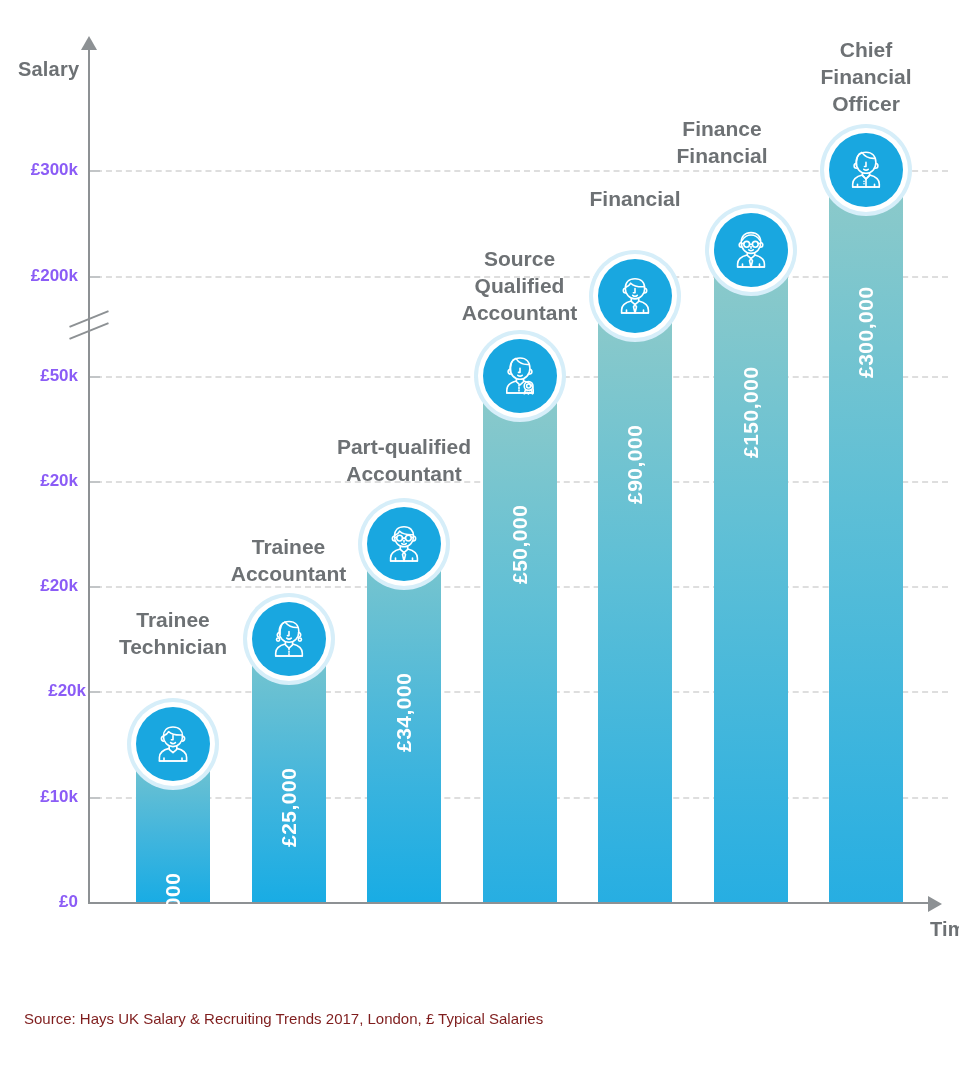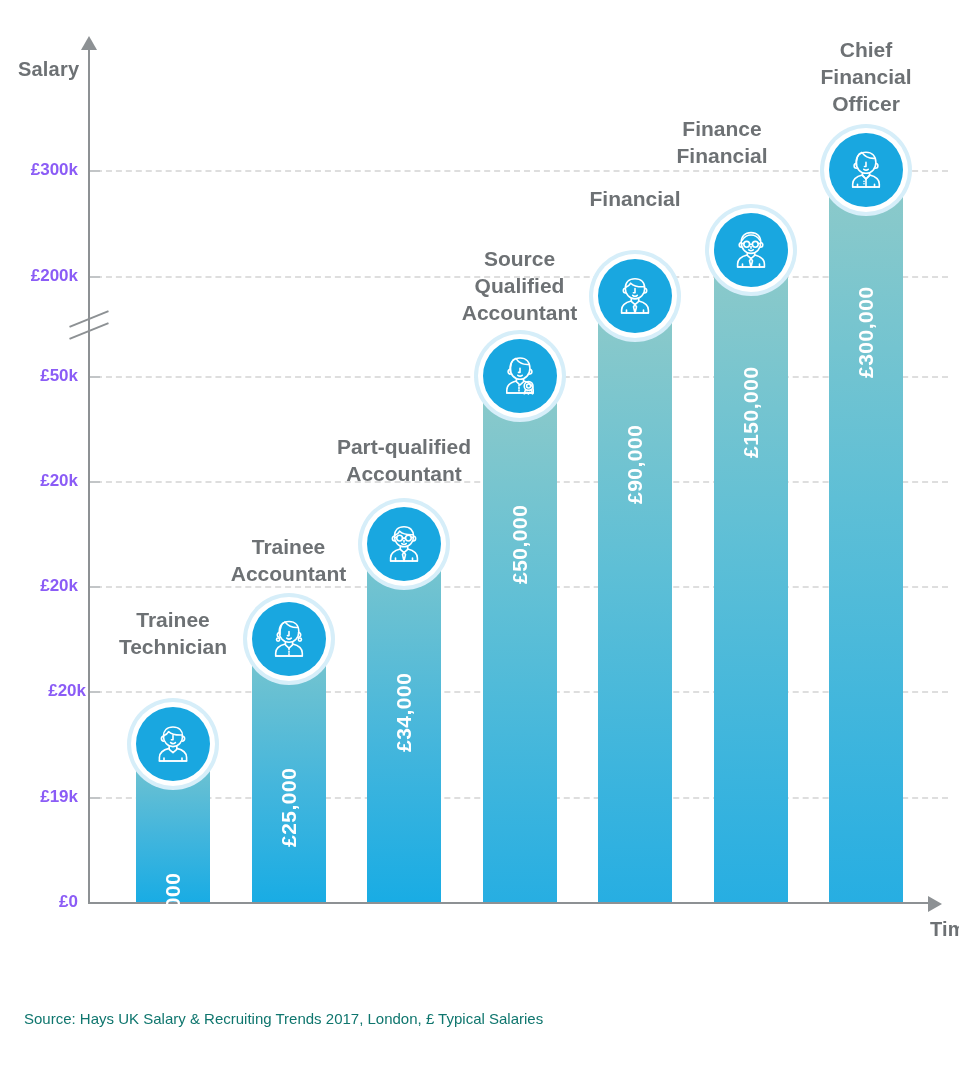--- a/index.html
+++ b/index.html
@@ -150,21 +150,21 @@
     color: #6d7174;
     width: 210px;
   }
 
   
   #source-note {
     position: absolute;
     left: 24px;
     top: 1010px;
     font-size: 15px;
-    color: #0f766e;
+    color: #7f1d1d;
     font-weight: normal;
   }
 </style>
 </head>
 <body>
 
 <div id="chart-root">
 
   <div class="axis-line" id="y-axis"></div>
   <div class="axis-line" id="x-axis"></div>
@@ -191,21 +191,21 @@
       <div class="tick-stub" style="top: 481px;"></div>
       <div class="tick-label" style="top: 481px; left: 0px; width: 78px;">£20k</div>
       <div class="gridline" style="top: 586px;"></div>
       <div class="tick-stub" style="top: 586px;"></div>
       <div class="tick-label" style="top: 586px; left: 0px; width: 78px;">£20k</div>
       <div class="gridline" style="top: 691px;"></div>
       <div class="tick-stub" style="top: 691px;"></div>
       <div class="tick-label" style="top: 691px; left: 8px; width: 78px;">£20k</div>
       <div class="gridline" style="top: 797px;"></div>
       <div class="tick-stub" style="top: 797px;"></div>
-      <div class="tick-label" style="top: 797px; left: 0px; width: 78px;">£19k</div>
+      <div class="tick-label" style="top: 797px; left: 0px; width: 78px;">£10k</div>
       <div class="tick-label" style="top: 902px; left: 0px; width: 78px;">£0</div>
     </div>
 
   <div id="bars-layer">
       <div class="bar short" style="left: 136px; top: 744px; height: 158px;"></div>
       <div class="bar-value" style="left: 173px; top: 952px; position: absolute; transform-origin: 0px 0px; transform: rotate(-90deg) translate(0px, -50%);">£15,000</div>
       <div class="avatar" style="left: 136px; top: 707px;">
         <svg width="52" height="52" viewBox="0 0 52 52">
       <path style="fill:none;stroke:#ffffff;stroke-width:1.6;stroke-linecap:round;stroke-linejoin:round" d="M26 9c-6.1 0-9.6 3.7-9.6 9.3 0 5.6 4.1 10.3 9.6 10.3s9.6-4.7 9.6-10.3C35.6 12.7 32.1 9 26 9z"></path>
       <path style="fill:none;stroke:#ffffff;stroke-width:1.6;stroke-linecap:round;stroke-linejoin:round" d="M17 17.5c1.6-.6 3.6-2 4.6-3.9 2.6 2.5 7.3 3.6 13.2 3.4"></path>

